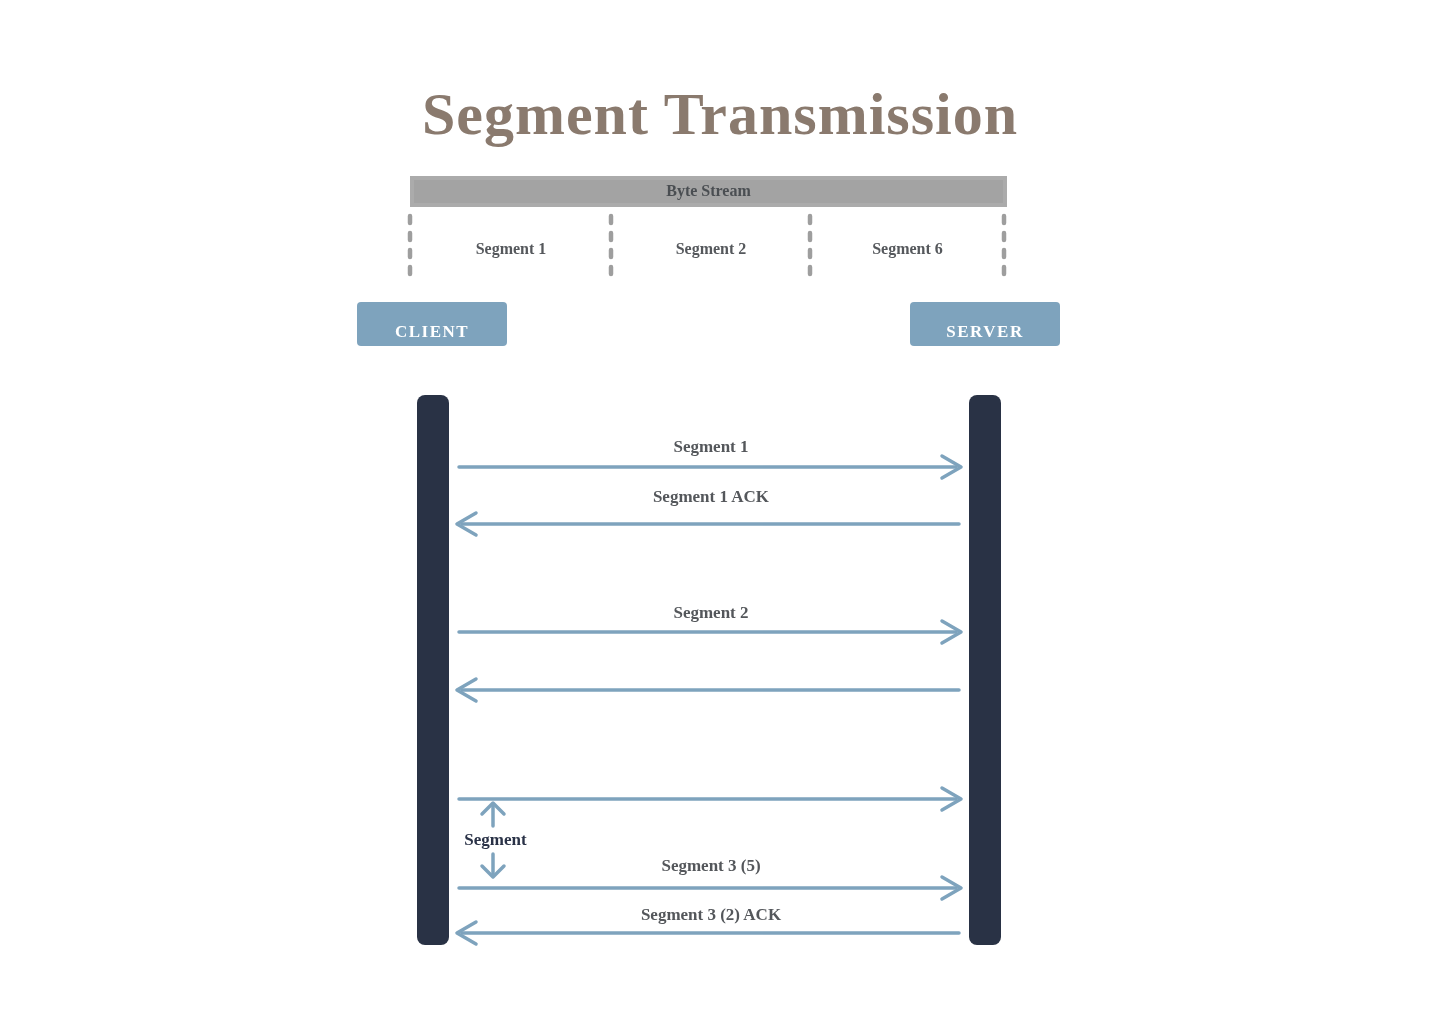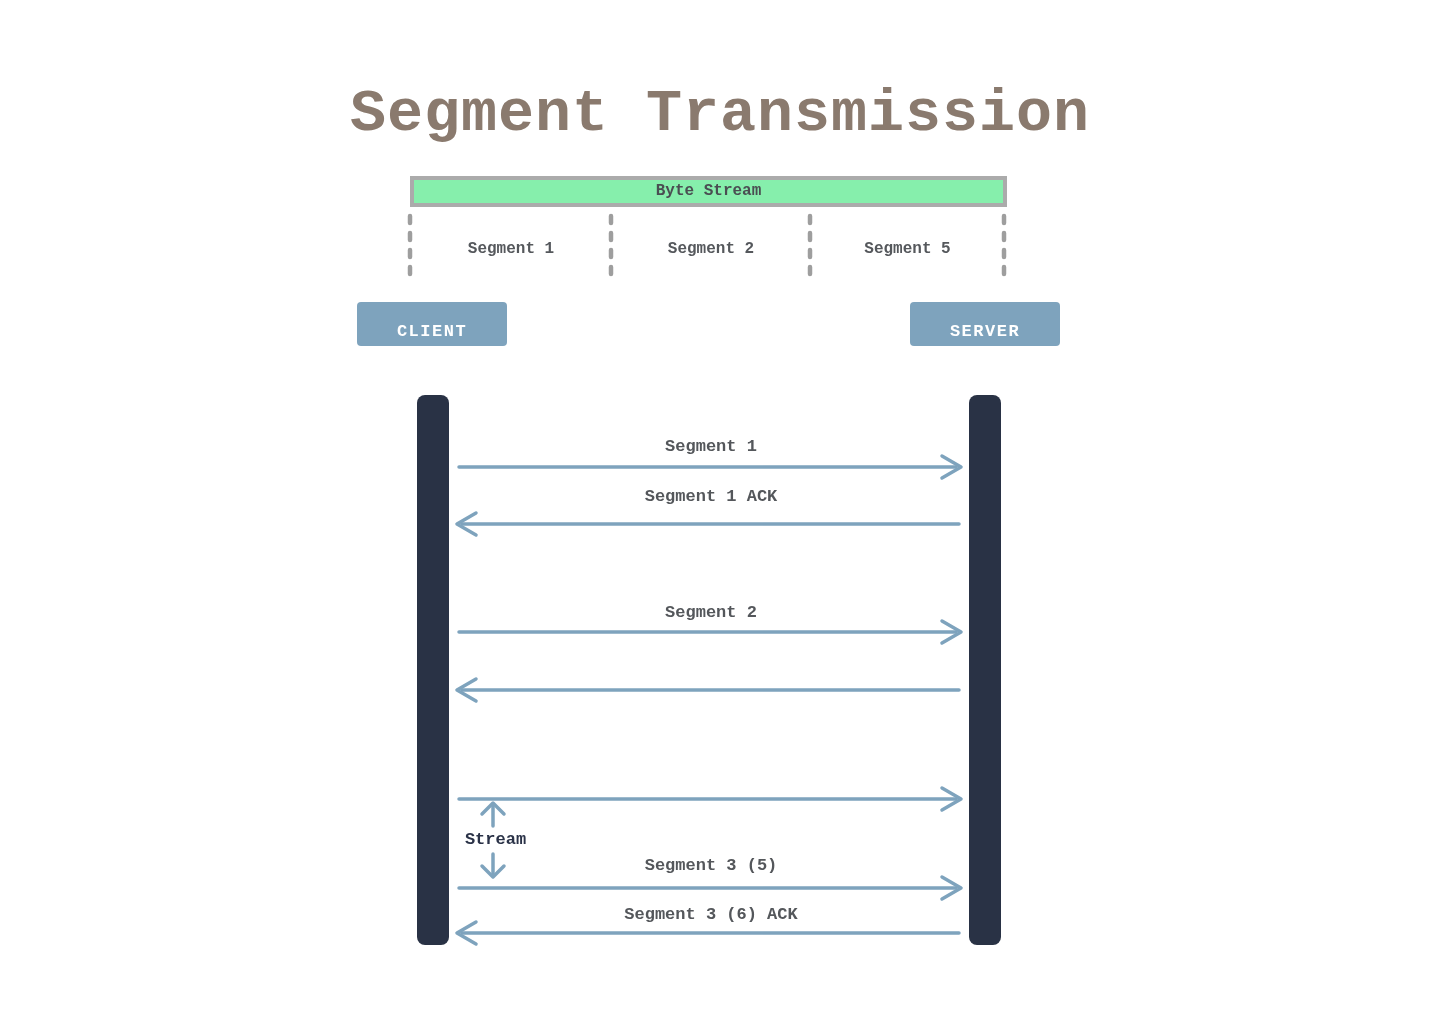--- a/index.html
+++ b/index.html
@@ -2,42 +2,42 @@
 <html><head>
 <meta charset="utf-8">
 <style>
   * { margin: 0; padding: 0; box-sizing: border-box; }
   html, body { background: #ffffff; }
   .page {
     position: relative;
     width: 1440px;
     height: 1024px;
     background: #ffffff;
-    font-family: Liberation Mono, monospace;
+    font-family: Liberation Serif, serif;
     overflow: hidden;
   }
   .title {
     position: absolute;
     top: 80px;
     left: 0;
     width: 100%;
     text-align: center;
     font-size: 60px;
     font-weight: 700;
     letter-spacing: 1px;
     color: #8a7a6e;
   }
   .byte-stream-box {
     position: absolute;
     left: 410px;
     top: 176px;
     width: 597px;
     height: 31px;
     border: 4px solid #ababab;
-    background: #86efac;
+    background: #a3a3a3;
     text-align: center;
     font-size: 16px;
     font-weight: 700;
     color: #4a4e52;
     line-height: 22px;
   }
   .dash-svg {
     position: absolute;
     left: 400px;
     top: 212px;
@@ -141,21 +141,21 @@
     <g stroke="#9e9e9e" stroke-width="4.5" stroke-linecap="round" stroke-dasharray="7 10">
       <line x1="10" y1="4" x2="10" y2="70"></line>
       <line x1="211" y1="4" x2="211" y2="70"></line>
       <line x1="410" y1="4" x2="410" y2="70"></line>
       <line x1="604" y1="4" x2="604" y2="70"></line>
     </g>
   </svg>
 
   <div class="segment-cell seg1">Segment 1</div>
   <div class="segment-cell seg2">Segment 2</div>
-  <div class="segment-cell seg3">Segment 5</div>
+  <div class="segment-cell seg3">Segment 6</div>
 
   <div class="actor-box client-box">
     <span>CLIENT</span>
   </div>
   <div class="actor-box server-box">
     <span>SERVER</span>
   </div>
 
   <div class="lifeline lifeline-client"></div>
   <div class="lifeline lifeline-server"></div>
@@ -185,31 +185,31 @@
 
   <svg class="arrow-svg" style="top:784px" viewBox="0 0 512 30">
     <line class="arrow-stroke" x1="6" y1="15" x2="503" y2="15"></line>
     <polyline class="arrow-stroke" points="489,4 508,15 489,26"></polyline>
   </svg>
 
   <svg class="timeout-arrow" style="top:798px" viewBox="0 0 36 30">
     <line class="arrow-stroke" x1="18" y1="7" x2="18" y2="28"></line>
     <polyline class="arrow-stroke" points="7,16 18,5 29,16"></polyline>
   </svg>
-  <div class="timeout-label">Stream</div>
+  <div class="timeout-label">Segment</div>
   <svg class="timeout-arrow" style="top:852px" viewBox="0 0 36 30">
     <line class="arrow-stroke" x1="18" y1="2" x2="18" y2="23"></line>
     <polyline class="arrow-stroke" points="7,14 18,25 29,14"></polyline>
   </svg>
 
   <div class="msg-label" style="top:856px">Segment 3 (5)</div>
   <svg class="arrow-svg" style="top:873px" viewBox="0 0 512 30">
     <line class="arrow-stroke" x1="6" y1="15" x2="503" y2="15"></line>
     <polyline class="arrow-stroke" points="489,4 508,15 489,26"></polyline>
   </svg>
 
-  <div class="msg-label" style="top:905px">Segment 3 (6) ACK</div>
+  <div class="msg-label" style="top:905px">Segment 3 (2) ACK</div>
   <svg class="arrow-svg" style="top:918px" viewBox="0 0 512 30">
     <line class="arrow-stroke" x1="9" y1="15" x2="506" y2="15"></line>
     <polyline class="arrow-stroke" points="23,4 4,15 23,26"></polyline>
   </svg>
 
 </div>
 
 </body></html>

